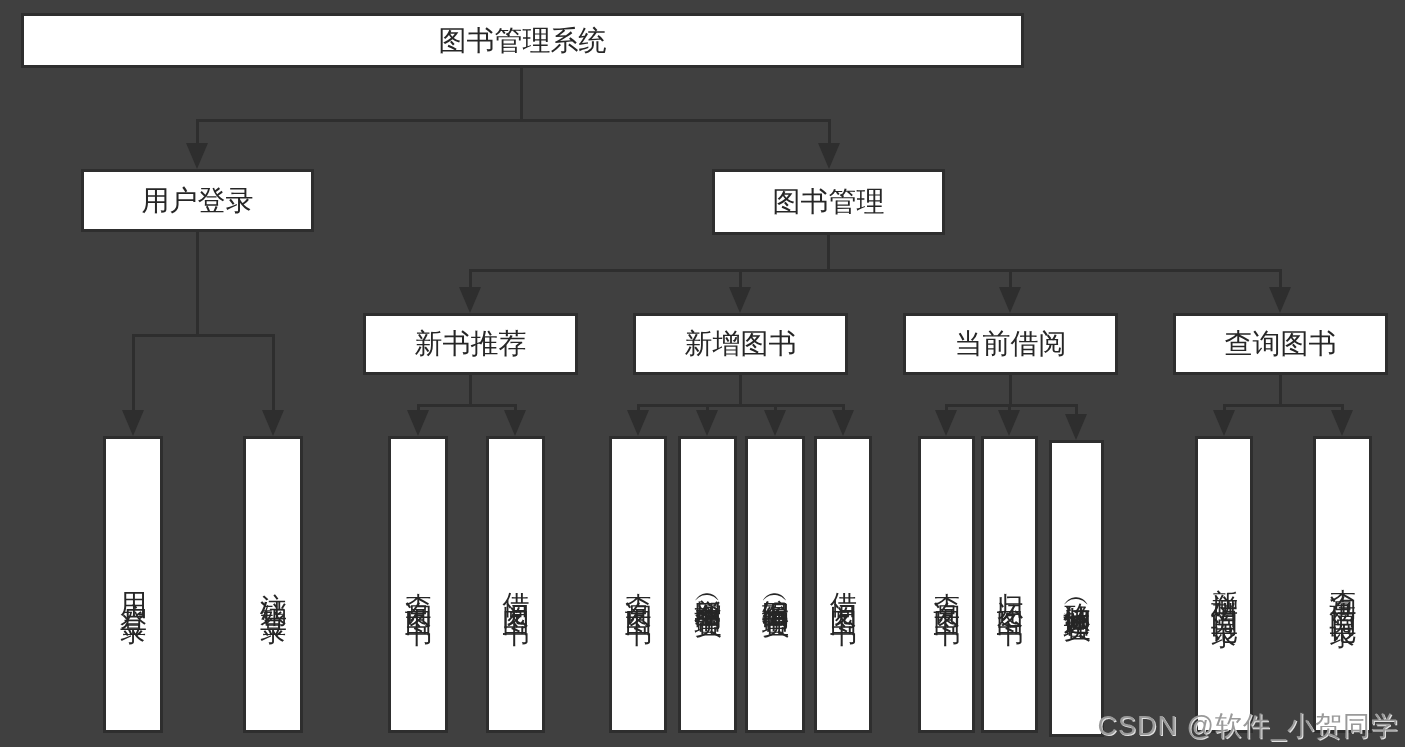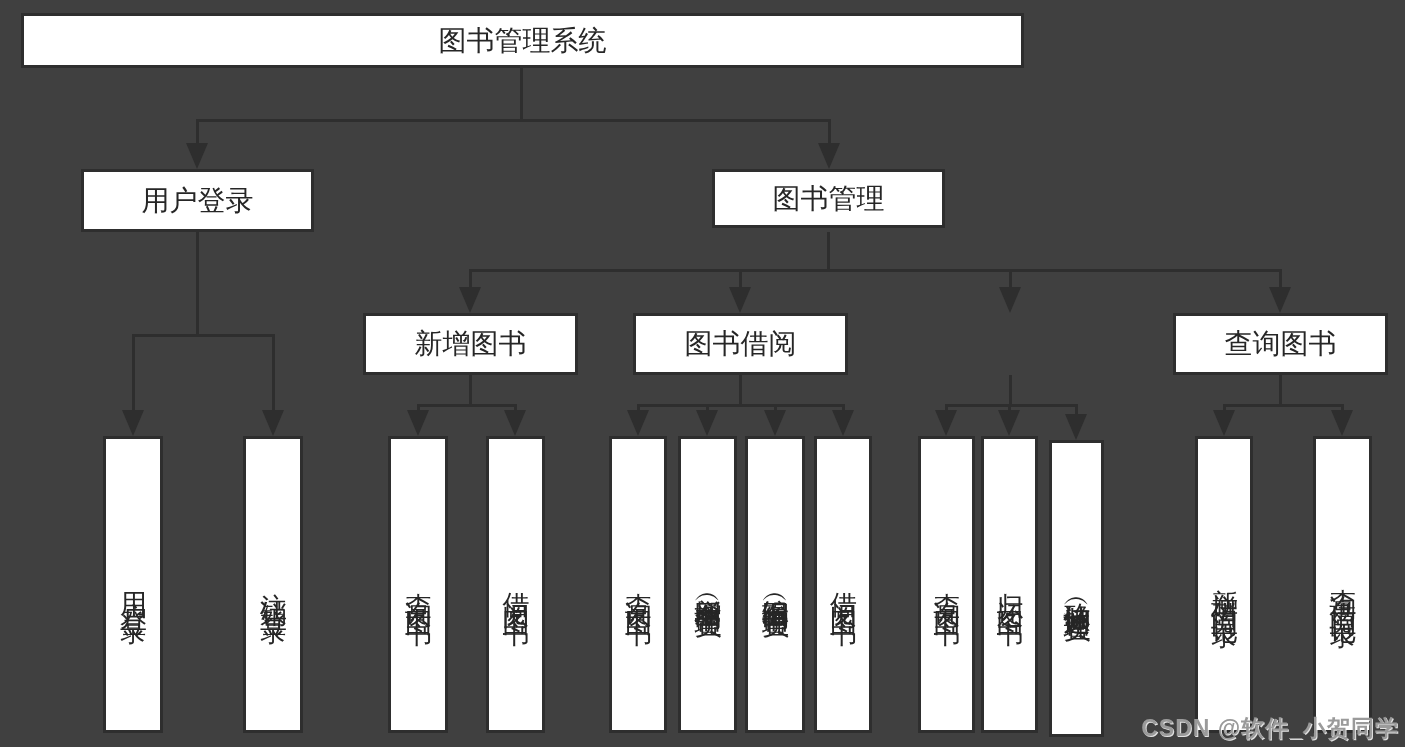--- a/index.html
+++ b/index.html
@@ -20,62 +20,62 @@
   .v9{letter-spacing:2px;text-indent:2px;}
   .hline{position:absolute;height:3px;background:#2e2e2e;}
   .vline{position:absolute;width:3px;background:#2e2e2e;}
   .arr{
     position:absolute;width:0;height:0;
     border-left:11px solid transparent;border-right:11px solid transparent;
     border-top:26px solid #2e2e2e;border-bottom:0;
   }
   .watermark{
     position:absolute;right:6px;bottom:3px;
-    color:#9a9a9a;font-size:23px;letter-spacing:1px;
+    color:#9a9a9a;font-size:27px;letter-spacing:1px;
     text-shadow:1px 1px 0 rgba(255,255,255,.85);
-    font-weight:bold;
   }
 </style>
 </head>
 <body>
 
 <div id="canvas">
 
   <div class="box" style="left:21px;top:13px;width:1003px;height:55px">图书管理系统</div>
 
   <div class="vline" style="left:520px;top:68px;height:51px"></div>
   <div class="hline" style="left:196px;top:119px;width:635px"></div>
   <div class="vline" style="left:196px;top:119px;height:28px"></div>
   <div class="arr" style="left:186px;top:143px"></div>
   <div class="vline" style="left:828px;top:119px;height:28px"></div>
   <div class="arr" style="left:818px;top:143px"></div>
 
   <div class="box" style="left:81px;top:169px;width:233px;height:63px">用户登录</div>
-  <div class="box" style="left:712px;top:169px;width:233px;height:59px">图书管理</div>
+  <div class="box" style="left:712px;top:169px;width:233px;height:66px">图书管理</div>
 
   <div class="vline" style="left:196px;top:232px;height:105px"></div>
   <div class="hline" style="left:132px;top:334px;width:143px"></div>
   <div class="vline" style="left:132px;top:334px;height:80px"></div>
   <div class="arr" style="left:122px;top:410px"></div>
   <div class="vline" style="left:272px;top:334px;height:80px"></div>
   <div class="arr" style="left:262px;top:410px"></div>
 
   <div class="vline" style="left:827px;top:232px;height:39px"></div>
   <div class="hline" style="left:469px;top:269px;width:813px"></div>
   <div class="vline" style="left:469px;top:269px;height:22px"></div>
   <div class="arr" style="left:459px;top:287px"></div>
   <div class="vline" style="left:739px;top:269px;height:22px"></div>
   <div class="arr" style="left:729px;top:287px"></div>
   <div class="vline" style="left:1009px;top:269px;height:22px"></div>
   <div class="arr" style="left:999px;top:287px"></div>
   <div class="vline" style="left:1279px;top:269px;height:22px"></div>
   <div class="arr" style="left:1269px;top:287px"></div>
 
-  <div class="box" style="left:363px;top:313px;width:215px;height:62px">新增图书</div>
-  <div class="box" style="left:633px;top:313px;width:215px;height:62px">图书借阅</div>
+  <div class="box" style="left:363px;top:313px;width:215px;height:62px">新书推荐</div>
+  <div class="box" style="left:633px;top:313px;width:215px;height:62px">新增图书</div>
+  <div class="box" style="left:903px;top:313px;width:215px;height:62px">当前借阅</div>
   <div class="box" style="left:1173px;top:313px;width:215px;height:62px">查询图书</div>
 
   <div class="vline" style="left:469px;top:375px;height:31px"></div>
   <div class="hline" style="left:417px;top:404px;width:100px"></div>
   <div class="vline" style="left:417px;top:404px;height:10px"></div>
   <div class="arr" style="left:407px;top:410px"></div>
   <div class="vline" style="left:514px;top:404px;height:10px"></div>
   <div class="arr" style="left:504px;top:410px"></div>
 
   <div class="vline" style="left:739px;top:375px;height:31px"></div>

